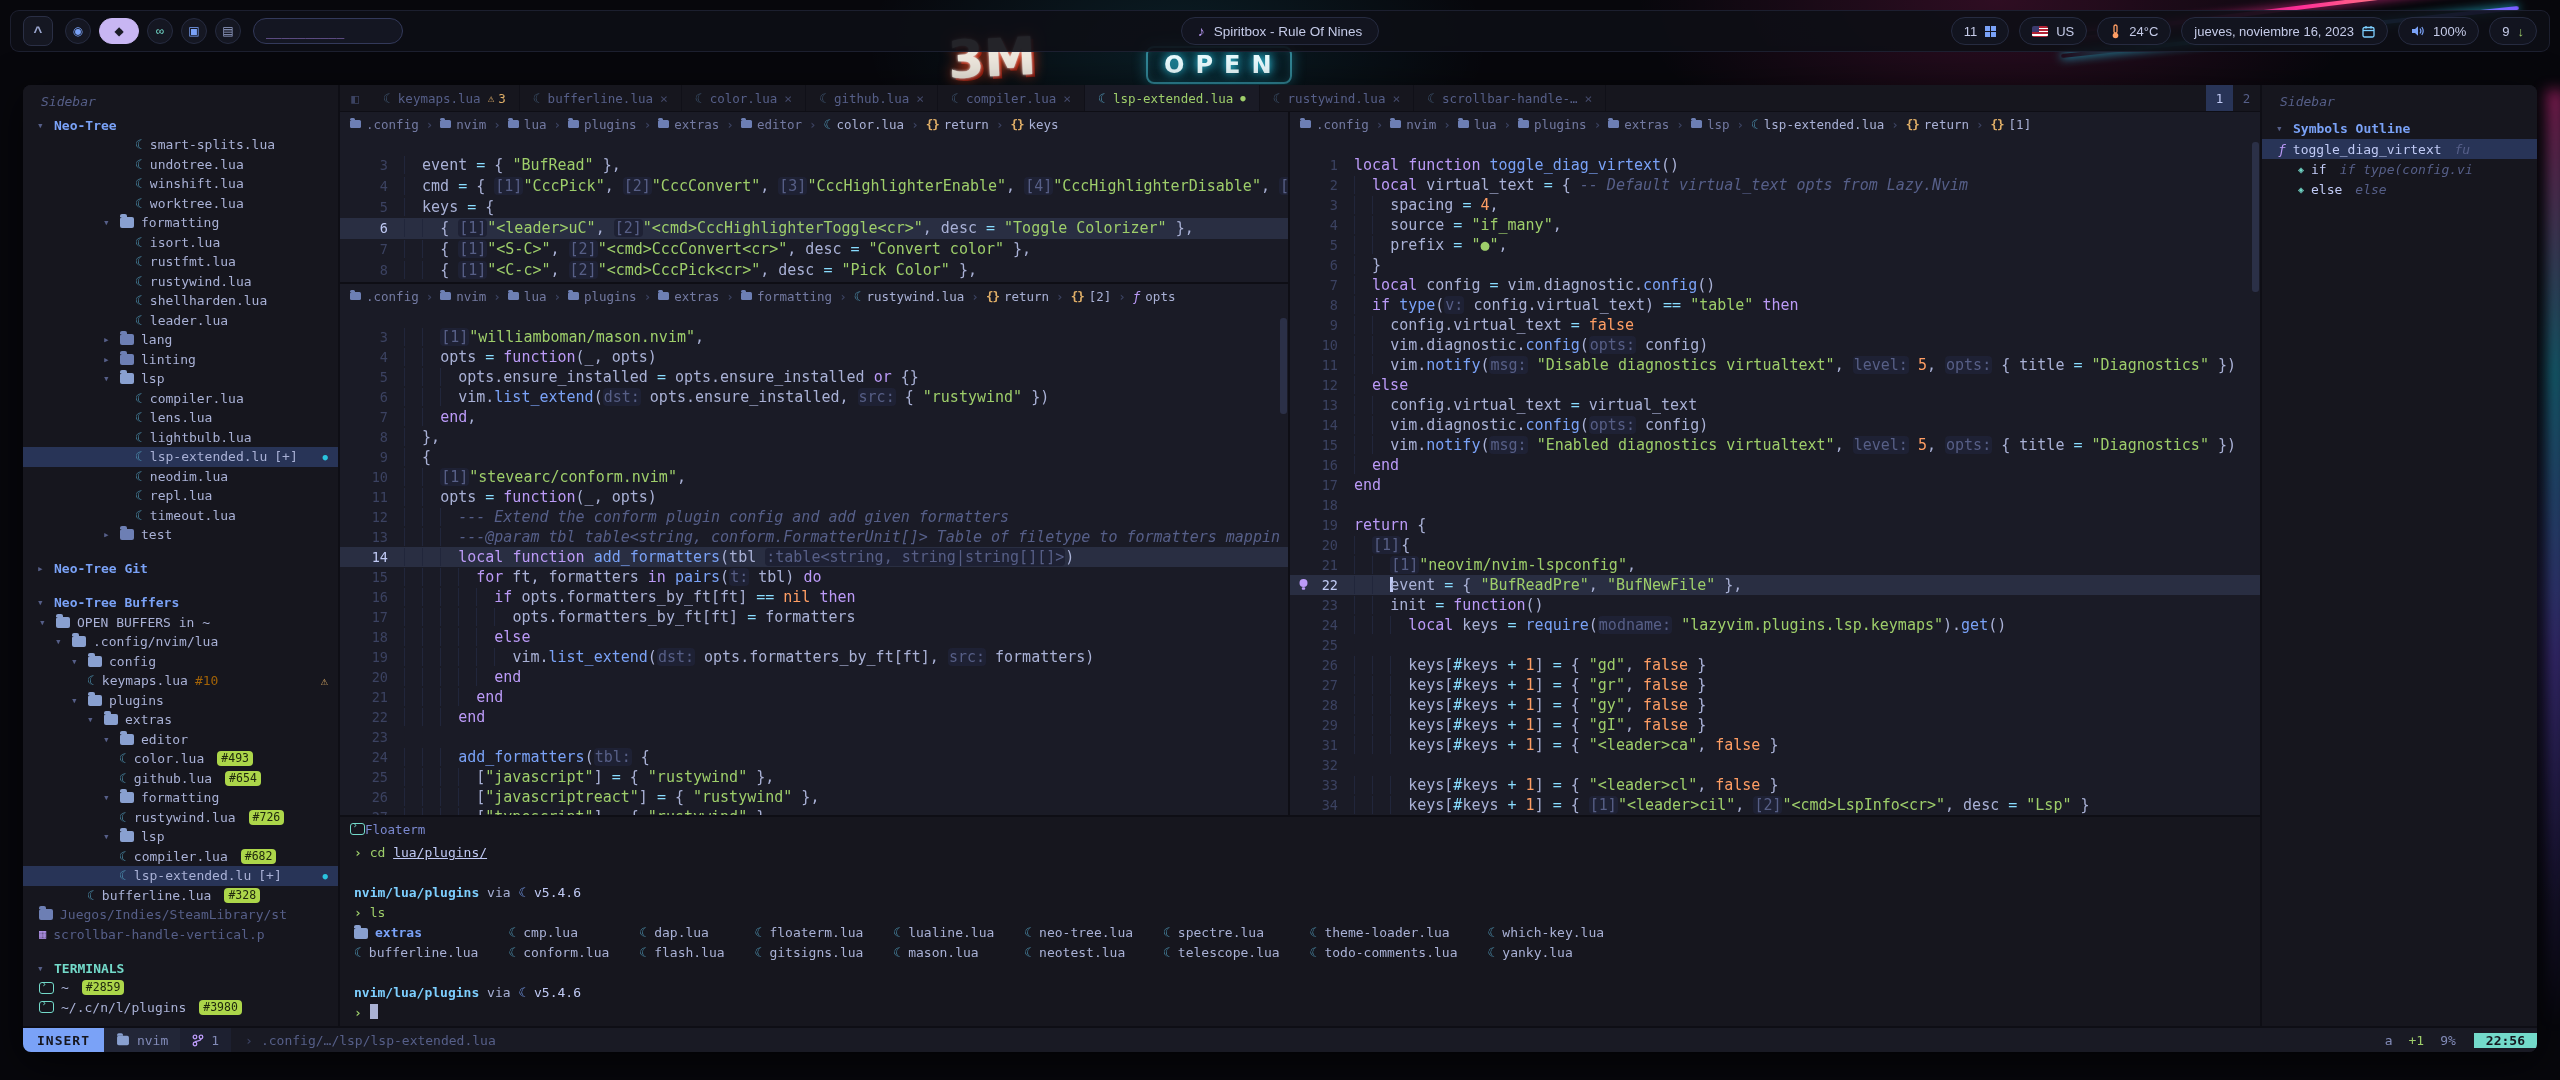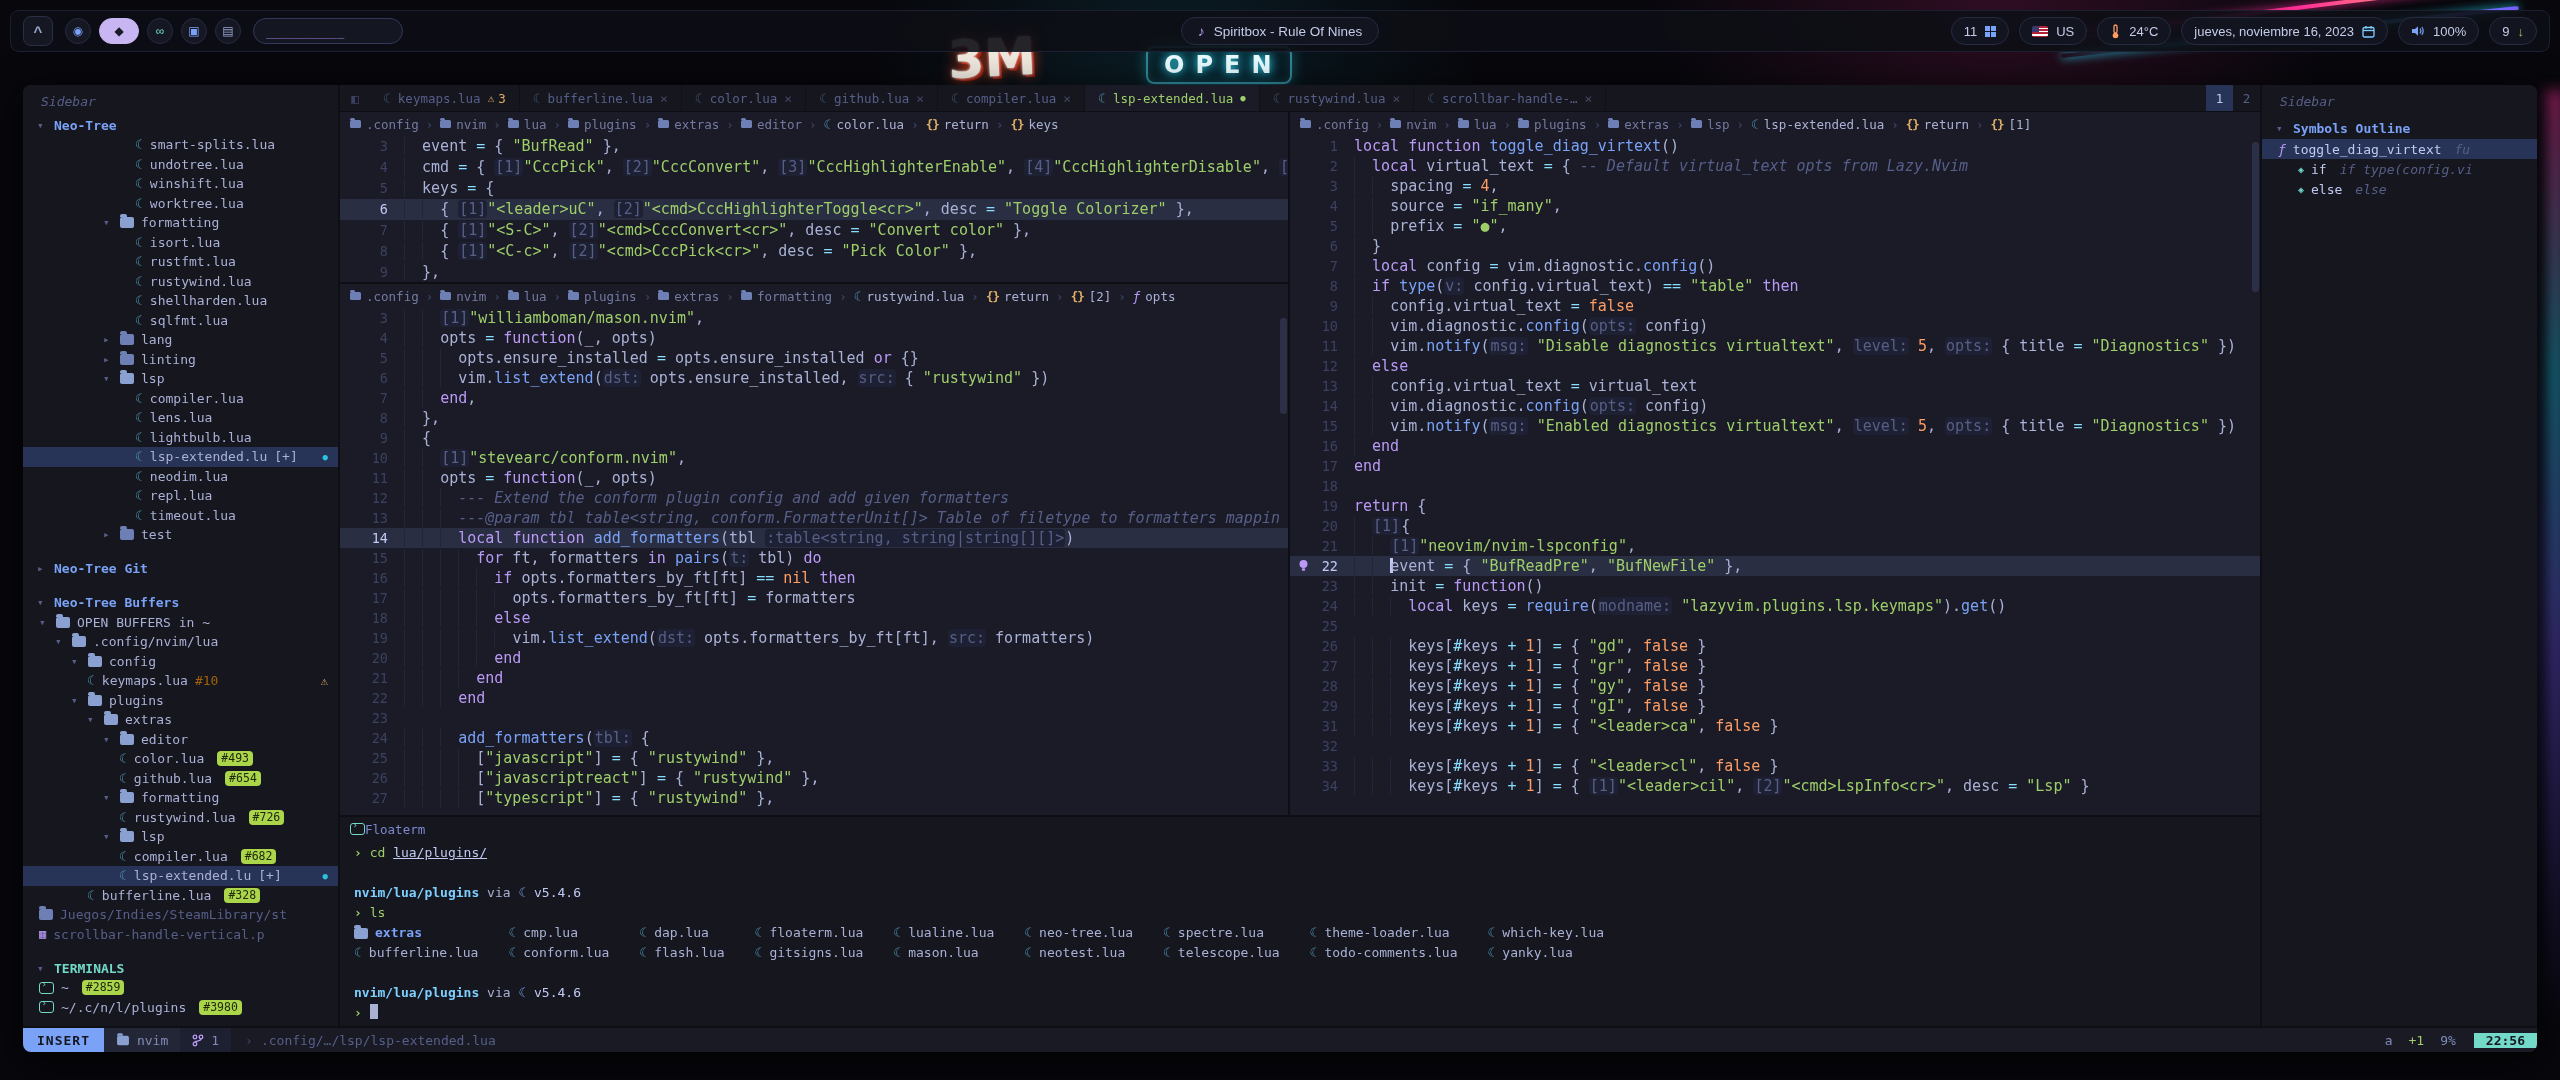--- a/index.html
+++ b/index.html
@@ -99,21 +99,21 @@
   .tab-close{color:#444a6b;font-size:13px;}
   .tab-mod{color:#9ece6a;font-size:9px;}
   .tab-warn{color:#e0af68;font-size:11px;}
   .tab-warn-count{color:#e0af68;margin-left:-3px;}
   .tabpages{margin-left:auto;display:flex;}
   .tabpage{width:27px;display:flex;align-items:center;justify-content:center;color:#565f89;cursor:pointer;}
   .tabpage.active{background:#283457;color:#c0caf5;}
 
   .panes{flex:1;display:flex;min-height:0;}
   .col-left{width:948px;flex:none;display:flex;flex-direction:column;min-height:0;}
-  .pane{position:relative;background:#1a1b26;overflow:hidden;display:flex;flex-direction:column;min-height:0;}
+  .pane{position:relative;background:#1a1b26;overflow:hidden;display:flex;flex-direction:column;min-height:0;gap:19px;}
   .pane-1{height:172px;flex:none;border-bottom:2px solid #0e0e15;}
   .pane-2{flex:1;}
   .pane-3{flex:1;border-left:2px solid #0e0e15;}
   .winbar{height:24px;flex:none;display:flex;align-items:center;gap:7px;padding:0 10px;
     font-family:"DejaVu Sans Mono",monospace;font-size:12.5px;color:#737aa2;white-space:nowrap;overflow:hidden;}
   .bc-sep{color:#3b4261;font-weight:bold;}
   .bc-item{display:flex;align-items:center;gap:5px;}
   .bc-folder{width:11px;height:8px;background:#6d7fb4;border-radius:1.5px;position:relative;display:inline-block;}
   .bc-folder::before{content:"";position:absolute;top:-2.5px;left:0;width:5px;height:2.5px;background:inherit;border-radius:1.5px 1.5px 0 0;}
   .bc-obj{color:#e0af68;font-weight:bold;letter-spacing:-1px;}
@@ -299,21 +299,21 @@
             <div class="tree-item" style="padding-left: 112px;">
               <span class="ic-lua">☾</span>
               <span class="tlabel">rustywind.lua</span>
             </div>
             <div class="tree-item" style="padding-left: 112px;">
               <span class="ic-lua">☾</span>
               <span class="tlabel">shellharden.lua</span>
             </div>
             <div class="tree-item" style="padding-left: 112px;">
               <span class="ic-lua">☾</span>
-              <span class="tlabel">sqlfmt.lua</span>
+              <span class="tlabel">leader.lua</span>
             </div>
             <div class="tree-item" style="padding-left: 80px;">
               <span class="chev">▸</span>
               <span class="ic-folder"></span>
               <span class="tlabel">lang</span>
             </div>
             <div class="tree-item" style="padding-left: 80px;">
               <span class="chev">▸</span>
               <span class="ic-folder"></span>
               <span class="tlabel">linting</span>

